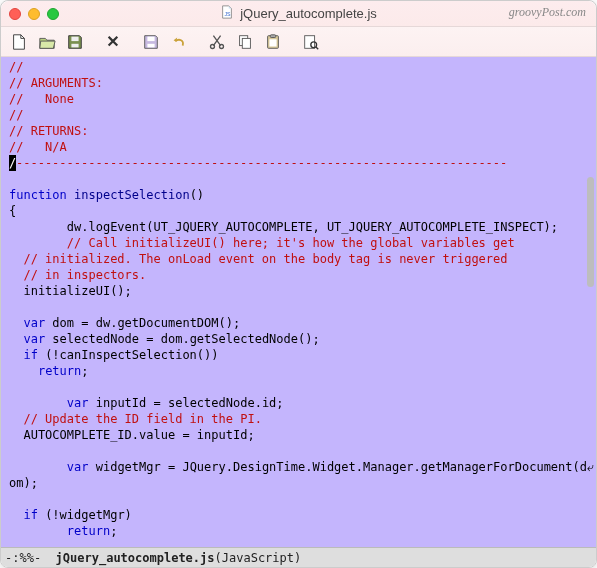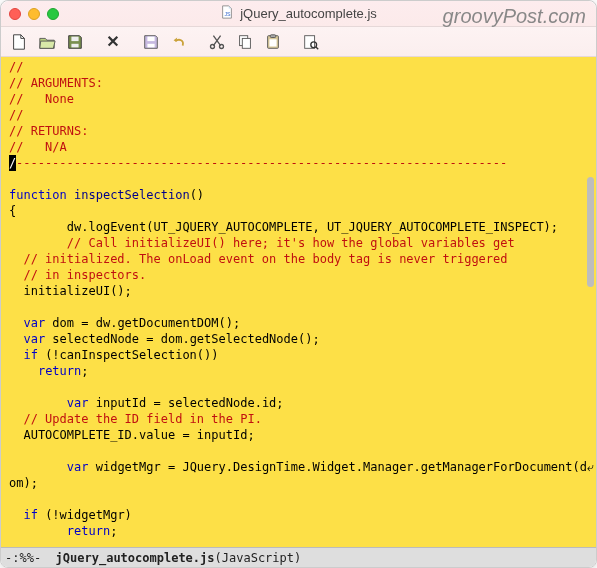--- a/index.html
+++ b/index.html
@@ -31,22 +31,22 @@
   .title-center {
     position: absolute; left: 0; right: 0;
     display: flex; align-items: center; justify-content: center;
     gap: 6px;
     pointer-events: none;
     font-size: 13px; color: #444;
   }
   .file-icon svg { width: 14px; height: 14px; }
   .watermark {
     position: absolute; right: 10px; top: 4px;
-    font-family: Liberation Sans, sans-serif; font-style: italic;
-    font-size: 20px; color: #888;
+    font-family: Liberation Serif, serif; font-style: italic;
+    font-size: 12px; color: #888;
     pointer-events: none;
   }
   .toolbar {
     height: 30px;
     background: linear-gradient(#fdf3f3, #fbeeee);
     display: flex; align-items: center;
     padding: 2px 6px;
     gap: 4px;
     border-bottom: 1px solid #e6d8d8;
   }
@@ -55,21 +55,21 @@
     display: flex; align-items: center; justify-content: center;
     border-radius: 3px;
   }
   .tbtn svg { width: 18px; height: 18px; }
   .tool-sep { width: 6px; }
   .tool-x { font-size: 16px; font-weight: bold; color: #333; padding: 0 2px; }
   .editor-wrap {
     flex: 1;
     position: relative;
     overflow: hidden;
-    background: #fde047;
+    background: #c4b5fd;
   }
   .editor {
     font-family: "Menlo", "DejaVu Sans Mono", "Consolas", monospace;
     font-size: 12px;
     line-height: 16px;
     white-space: pre;
     padding: 2px 4px 4px 8px;
     color: #000;
   }
   .c-red { color: #c01010; }

